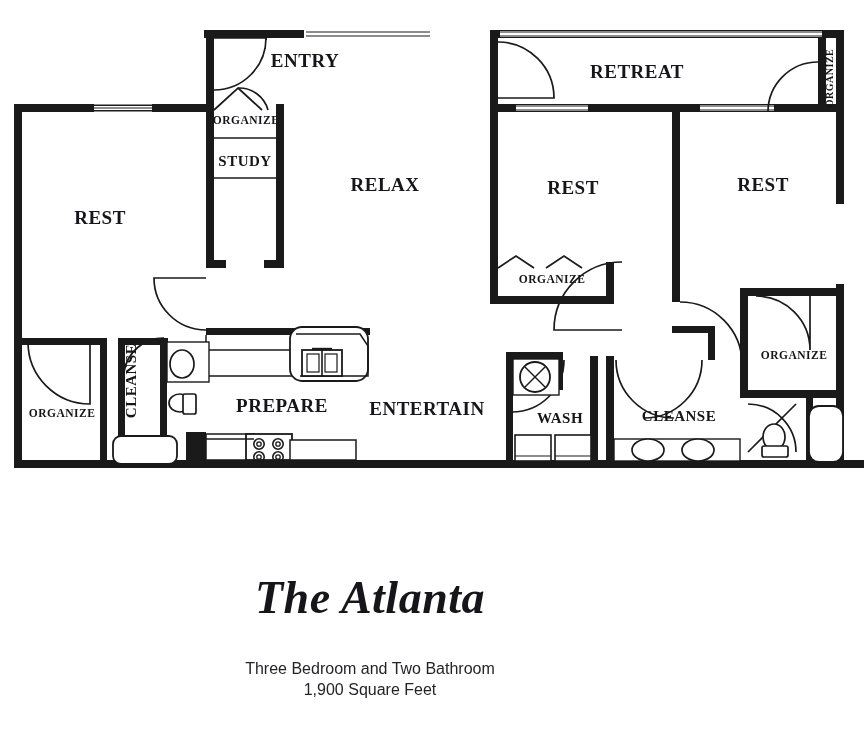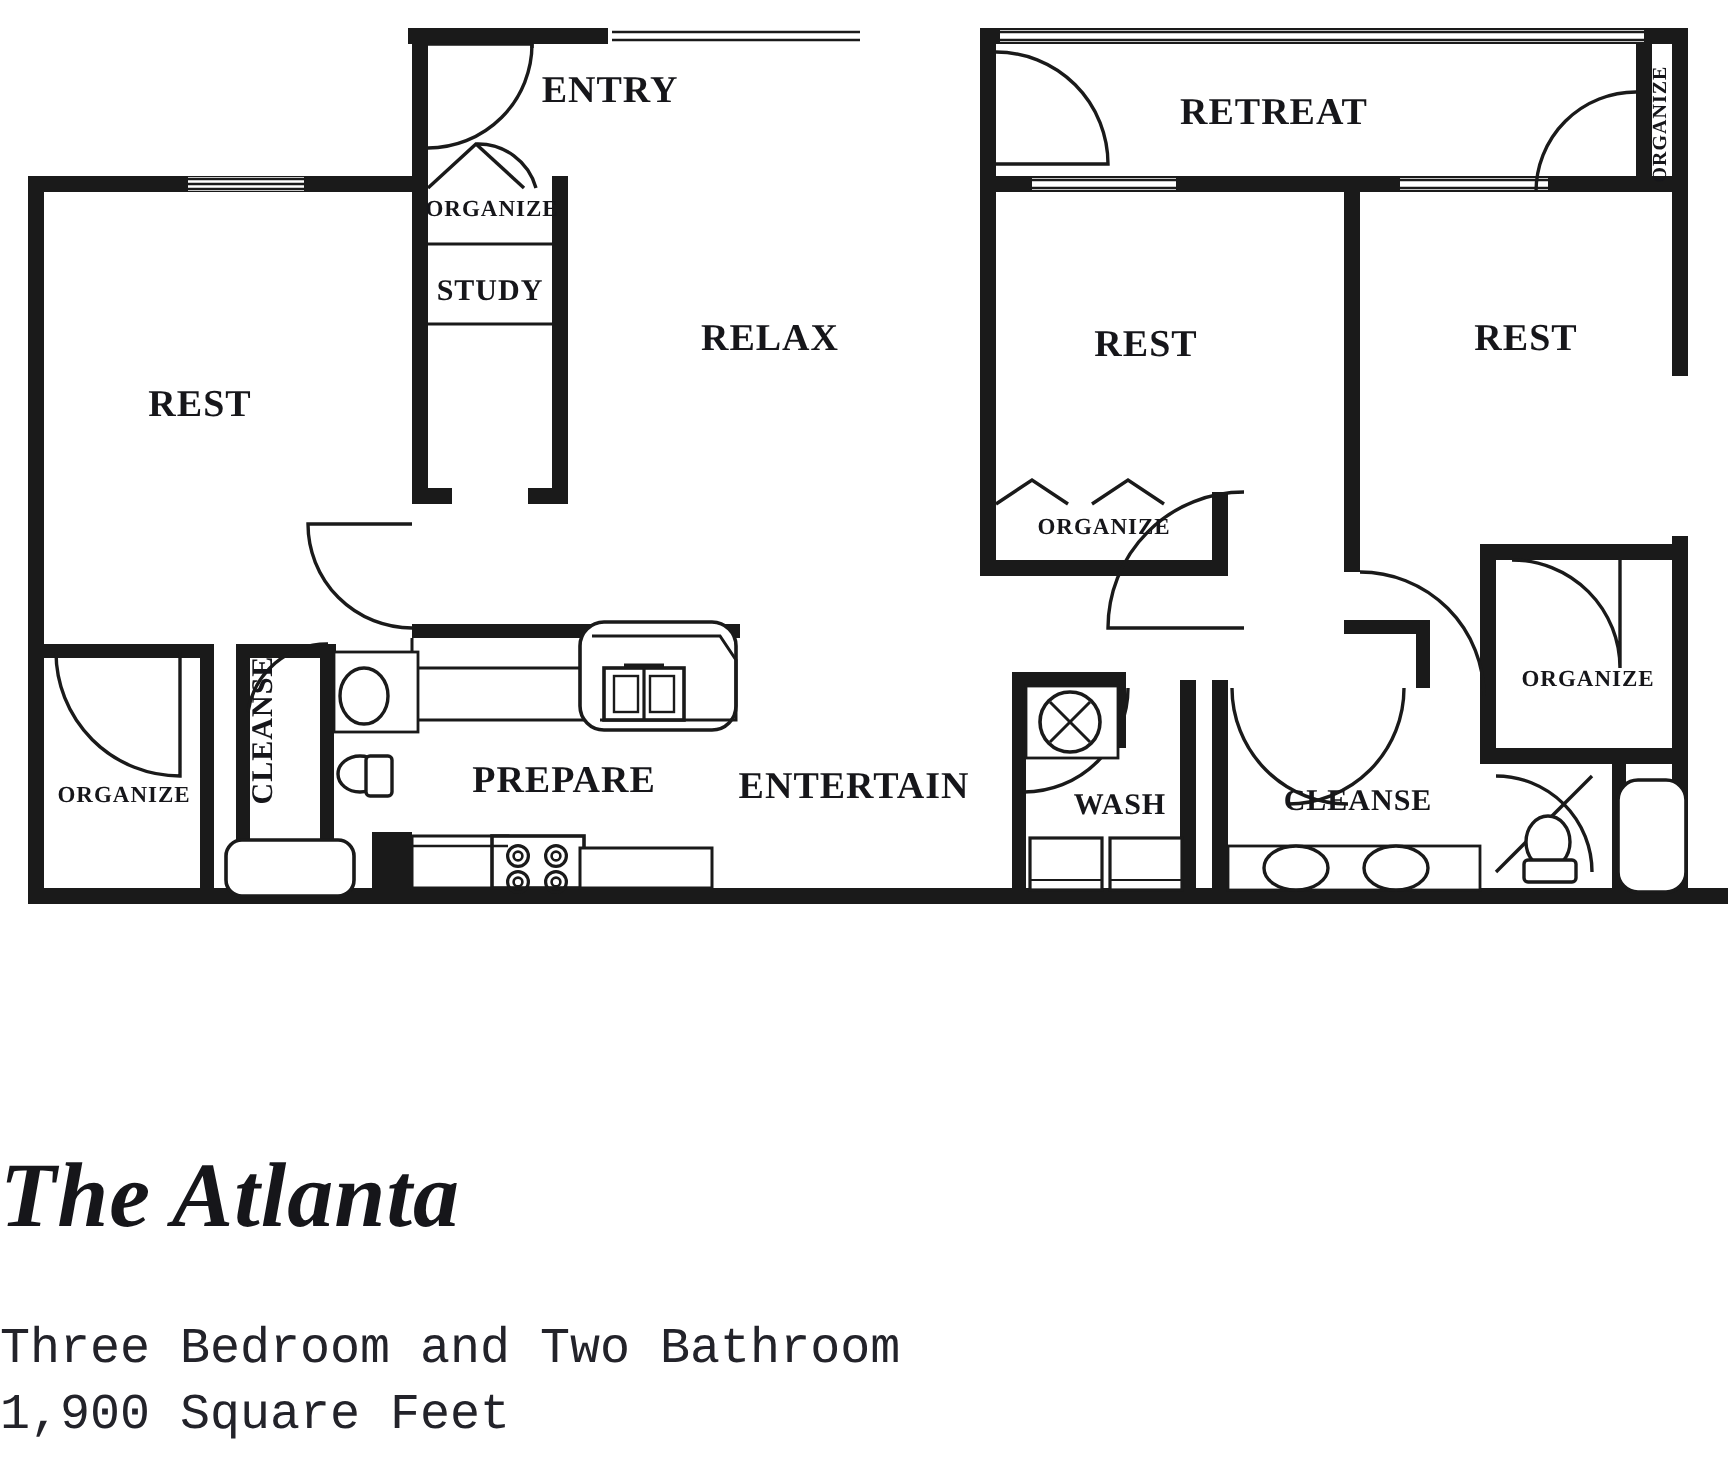--- a/index.html
+++ b/index.html
@@ -11,21 +11,21 @@
     width: 864px;
     height: 741px;
     font-family: "Liberation Serif", "DejaVu Serif", serif;
     color: #1a1a1a;
     position: relative;
     overflow: hidden;
   }
   #floorplan-wrap {
     position: absolute;
     left: 0;
-    top: 0;
+    top: 16px;
     width: 698px;
     height: 470px;
     text-align: right;
   }
   #floorplan-svg {
     display: block;
   }
   .rm-label {
     font-family: "Liberation Serif", "DejaVu Serif", serif;
     font-weight: bold;
@@ -35,35 +35,36 @@
   }
   .rm-lg { font-size: 19px; }
   .rm-md { font-size: 15px; }
   .rm-sm { font-size: 11.5px; }
   .rm-xs { font-size: 10px; }
   #caption-block {
     position: absolute;
     left: 0;
     top: 470px;
     width: 740px;
+    text-align: center;
   }
   #plan-title {
     font-family: "Liberation Serif", "DejaVu Serif", serif;
     font-style: italic;
     font-weight: bold;
     font-size: 46px;
     color: #16161a;
     margin: 0;
     padding-top: 104px;
     line-height: 1.05;
     letter-spacing: 0.5px;
   }
   .plan-sub {
-    font-family: Liberation Mono, monospace;
-    font-size: 25px;
+    font-family: Liberation Sans, sans-serif;
+    font-size: 16px;
     color: #23232a;
     margin: 0;
     line-height: 1.32;
   }
   #plan-sub-1 { padding-top: 36px; }
 </style>
 </head>
 <body>
 
 <div id="floorplan-wrap">

